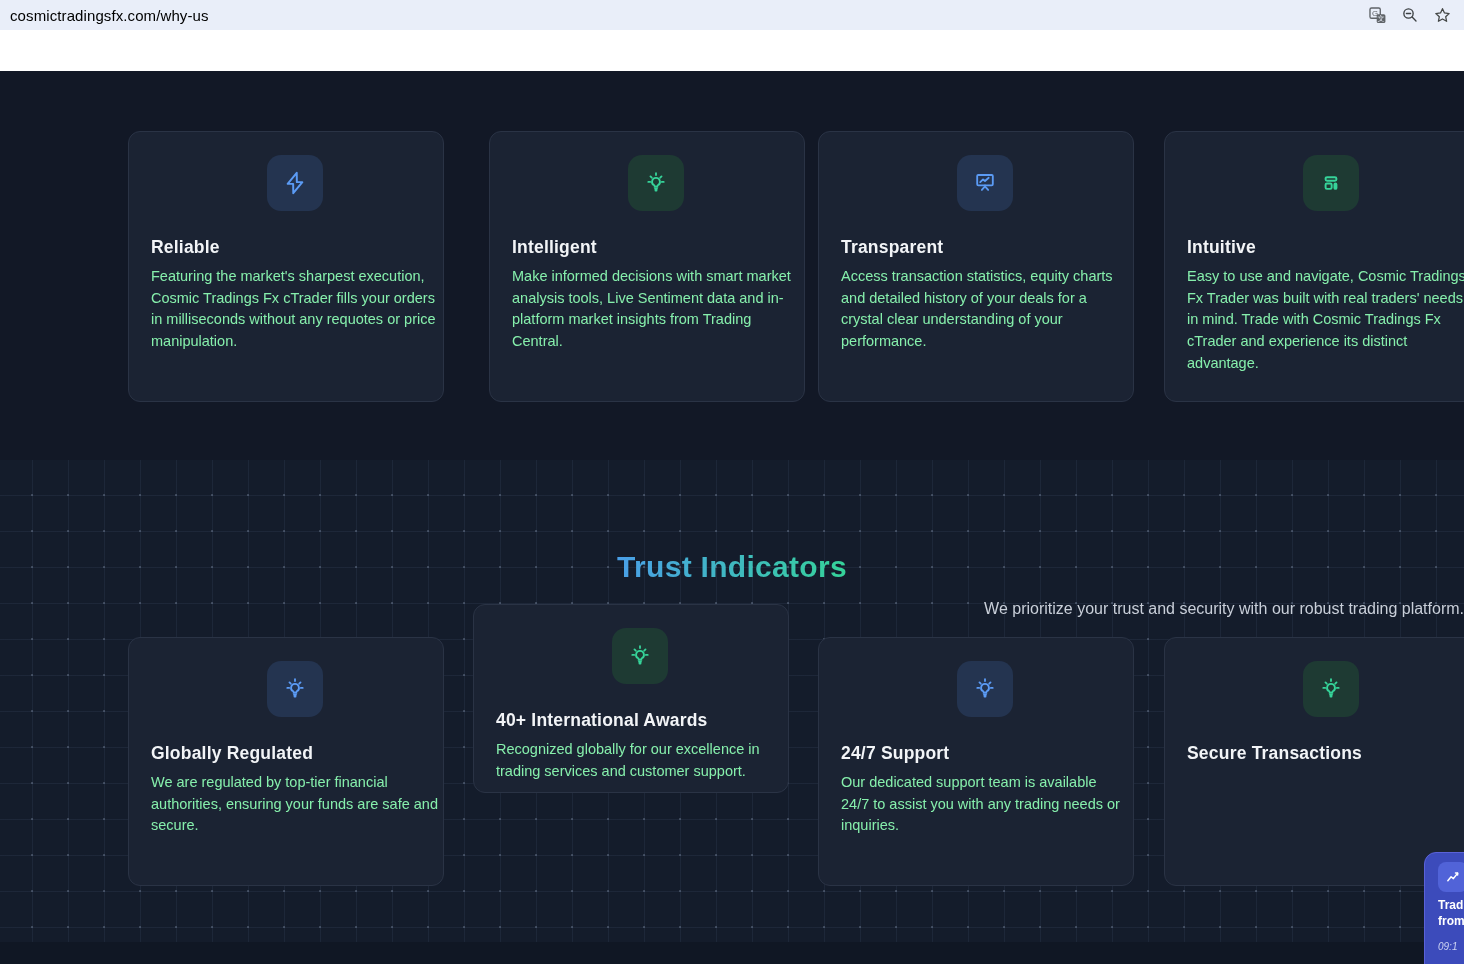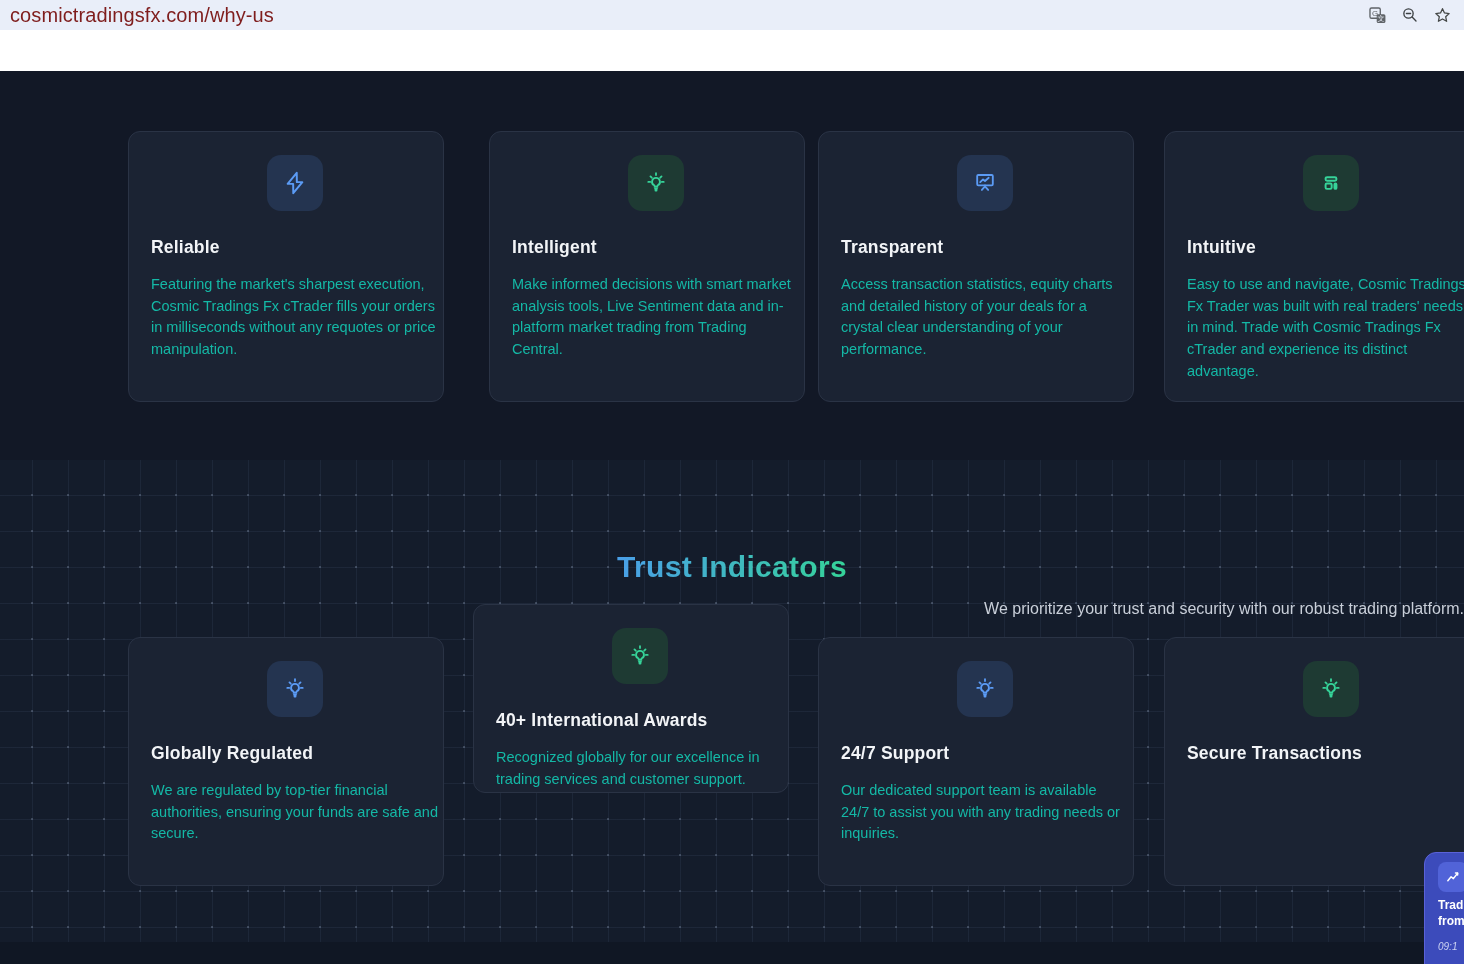--- a/index.html
+++ b/index.html
@@ -7,21 +7,21 @@
   body { font-family:"Liberation Sans", sans-serif; }
   .screen { position:relative; width:1464px; height:964px; overflow:hidden; background:var(--page-bg,#121826); }
 
   
   .browser-bar{
     position:absolute; top:0; left:0; width:1464px; height:30px;
     background:var(--omnibox-bg,#e9eef9);
     display:flex; align-items:center; justify-content:space-between;
     padding:0 12px 0 10px; z-index:50;
   }
-  .url-text{ font-size:20px; color:#7f1d1d; letter-spacing:.1px; }
+  .url-text{ font-size:15px; color:#000000; letter-spacing:.1px; }
   .bar-icons{ display:flex; align-items:center; gap:14px; }
   .bar-icons svg{ display:block; }
 
   .white-strip{ position:absolute; top:30px; left:0; width:1464px; height:41px; background:#ffffff; z-index:40; }
 
   
   .section-features{ position:absolute; top:71px; left:0; width:1464px; height:389px; background:var(--page-bg,#121826); }
   .section-trust{
     position:absolute; top:460px; left:0; width:1464px; height:482px;
     background-color:var(--grid-bg,#141c2b);
@@ -50,21 +50,21 @@
     border:1px solid #2a3345; border-radius:12px;
     padding:23px 5px 0 22px; z-index:10;
   }
   .icon-box{
     width:56px; height:56px; border-radius:14px;
     margin:0 auto; display:flex; align-items:center; justify-content:center;
   }
   .icon-box.blue{ background:var(--icon-bg-blue,#243450); color:var(--accent-blue,#5b9bf5); }
   .icon-box.green{ background:var(--icon-bg-green,#1e3a33); color:var(--accent-green,#36d399); }
   .card h3{ margin-top:26px; font-size:17.5px; font-weight:bold; color:#f2f4f7; letter-spacing:.2px; }
-  .card p{ margin-top:16px; font-size:14.5px; line-height:21.7px; color:#14b8a6; }
+  .card p{ margin-top:8px; font-size:14.5px; line-height:21.7px; color:#86efac; }
 
   
   .notif-widget{
     position:absolute; left:1424px; top:852px; width:130px; height:130px;
     background:var(--widget-bg,#3c4bbb); border:1px solid #5a62d8;
     border-radius:12px; padding:9px 0 0 13px; z-index:60;
   }
   .notif-icon{
     width:30px; height:30px; border-radius:8px; background:#5163d8;
     display:flex; align-items:center; justify-content:center; color:#ffffff;
@@ -120,21 +120,21 @@
 
   <div class="card" style="left:489px;top:131px;height:271px">
     <div class="icon-box green">
       <svg width="26" height="26" viewBox="0 0 24 24" fill="none" stroke="currentColor" stroke-width="1.7" stroke-linecap="round">
         <path d="M12 7.3a3.6 3.6 0 0 1 1.7 6.8c-.3.2-.5.5-.5.8v.6h-2.4v-.6c0-.3-.2-.6-.5-.8A3.6 3.6 0 0 1 12 7.3z"></path>
         <path d="M11.1 17.3h1.8M11.5 18.9h1"></path>
         <path d="M12 3v1.7M4.9 11h1.7M17.4 11h1.7M6.9 5.9l1.2 1.2M17.1 5.9l-1.2 1.2"></path>
       </svg>
     </div>
     <h3>Intelligent</h3>
-    <p>Make informed decisions with smart market analysis tools, Live Sentiment data and in-platform market trading from Trading Central.</p>
+    <p>Make informed decisions with smart market analysis tools, Live Sentiment data and in-platform market insights from Trading Central.</p>
   </div>
 
   <div class="card" style="left:818px;top:131px;height:271px">
     <div class="icon-box blue">
       <svg width="26" height="26" viewBox="0 0 24 24" fill="none" stroke="currentColor" stroke-width="1.7" stroke-linecap="round" stroke-linejoin="round">
         <rect x="4.8" y="4.6" width="14.4" height="9.6" rx="1"></rect>
         <path d="M7.6 11.2l2.6-2.5 1.8 1.5 3.4-3"></path>
         <path d="M12 14.2v1M12 15.2l-2.9 3.2M12 15.2l2.9 3.2"></path>
       </svg>
     </div>

